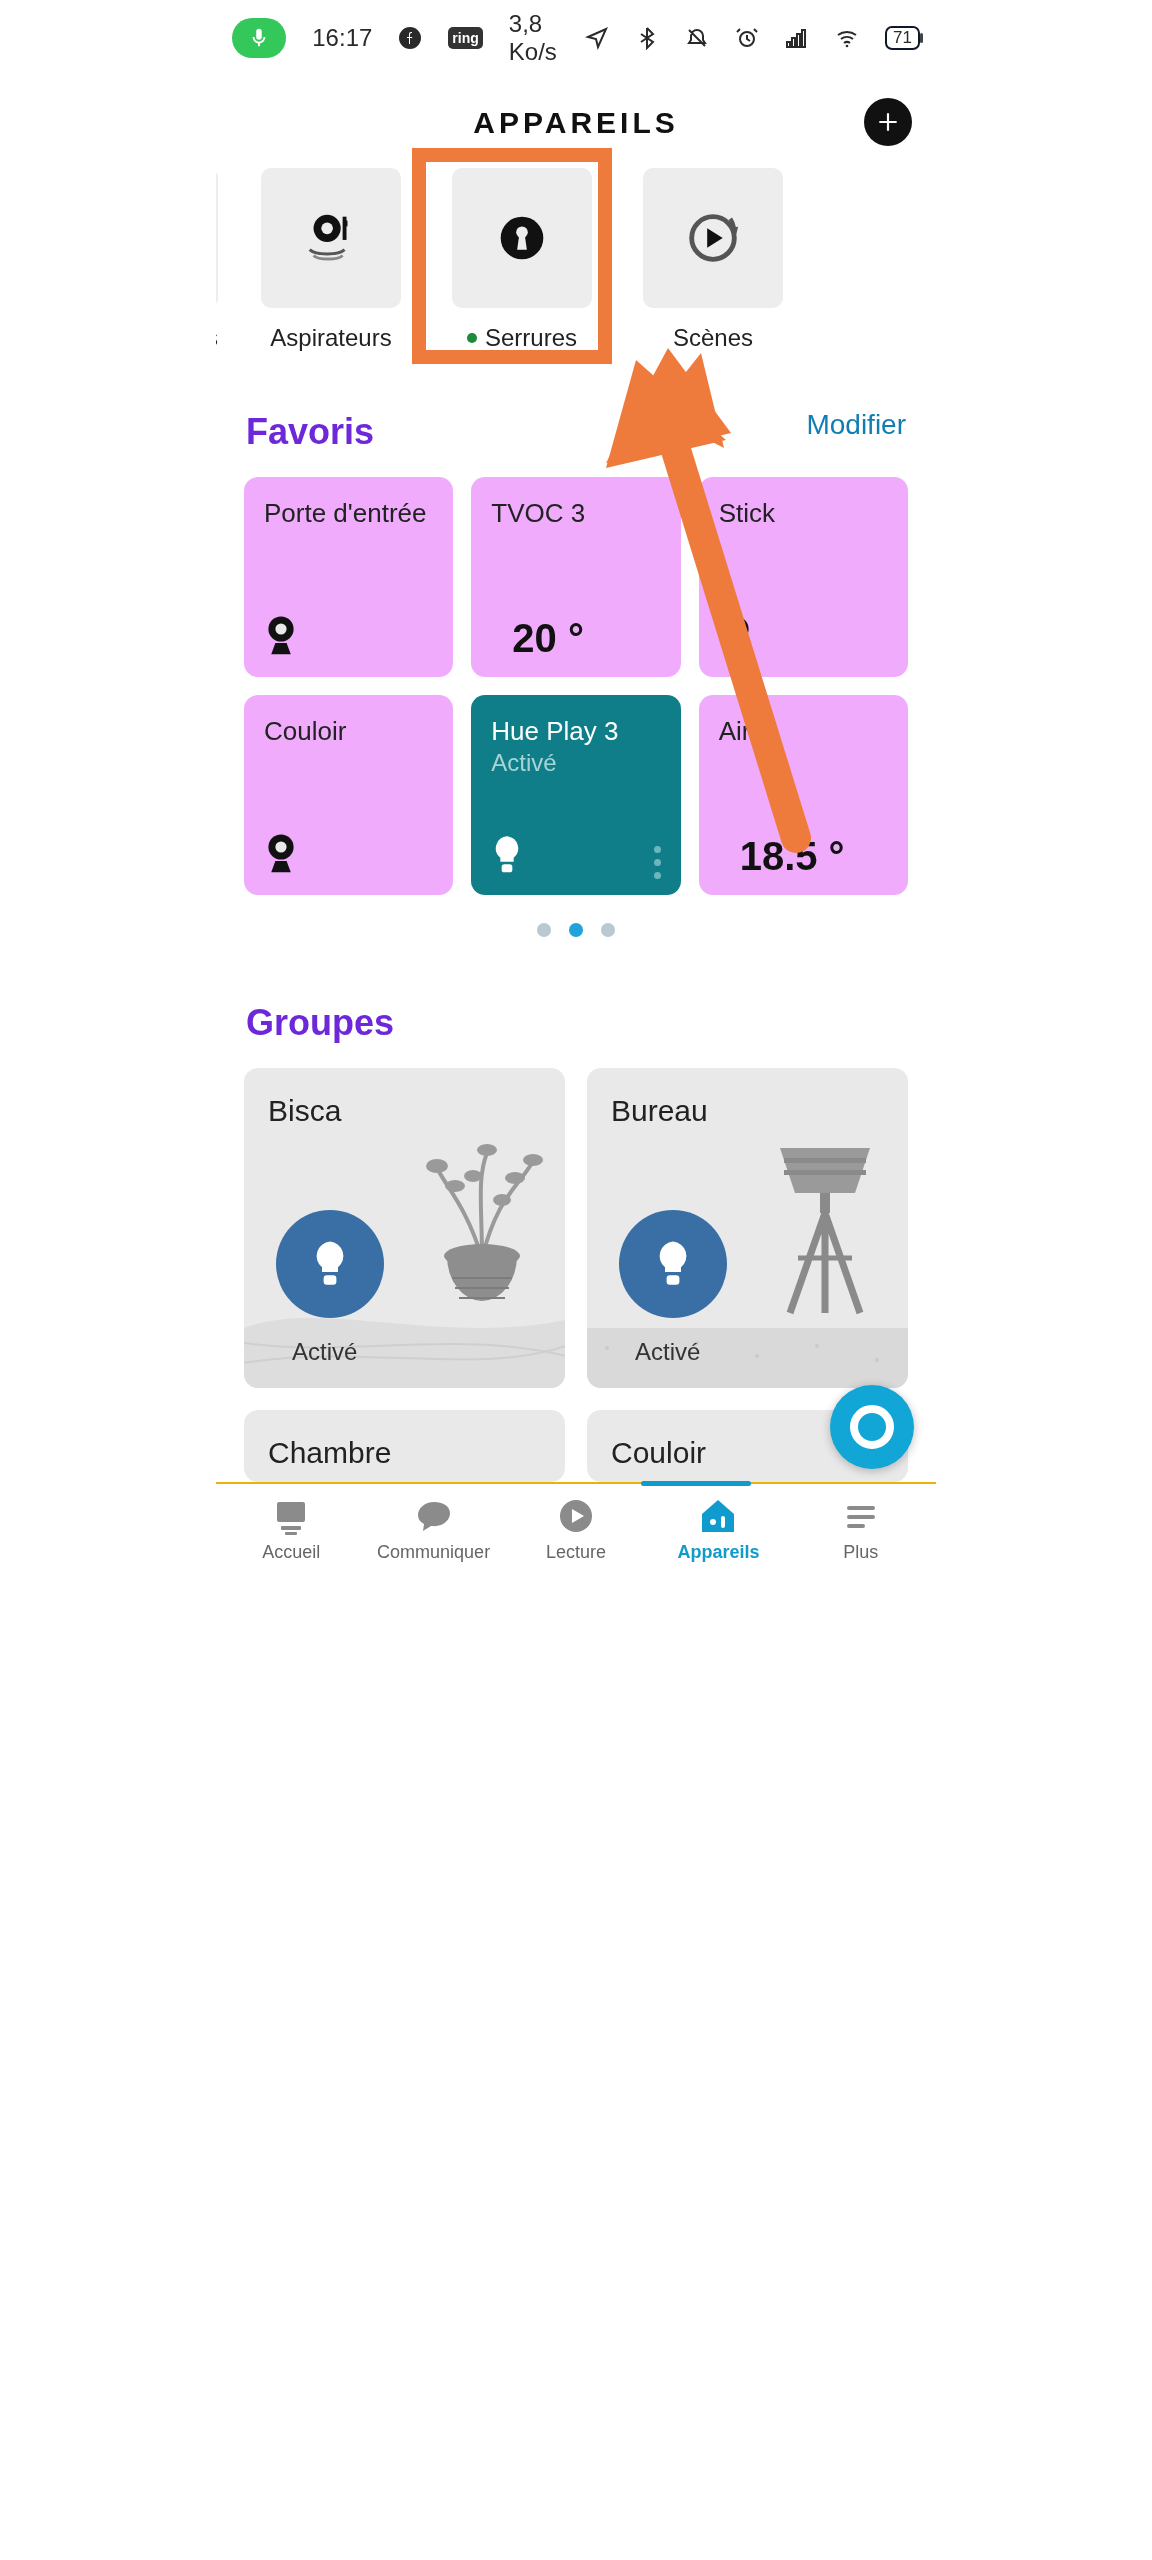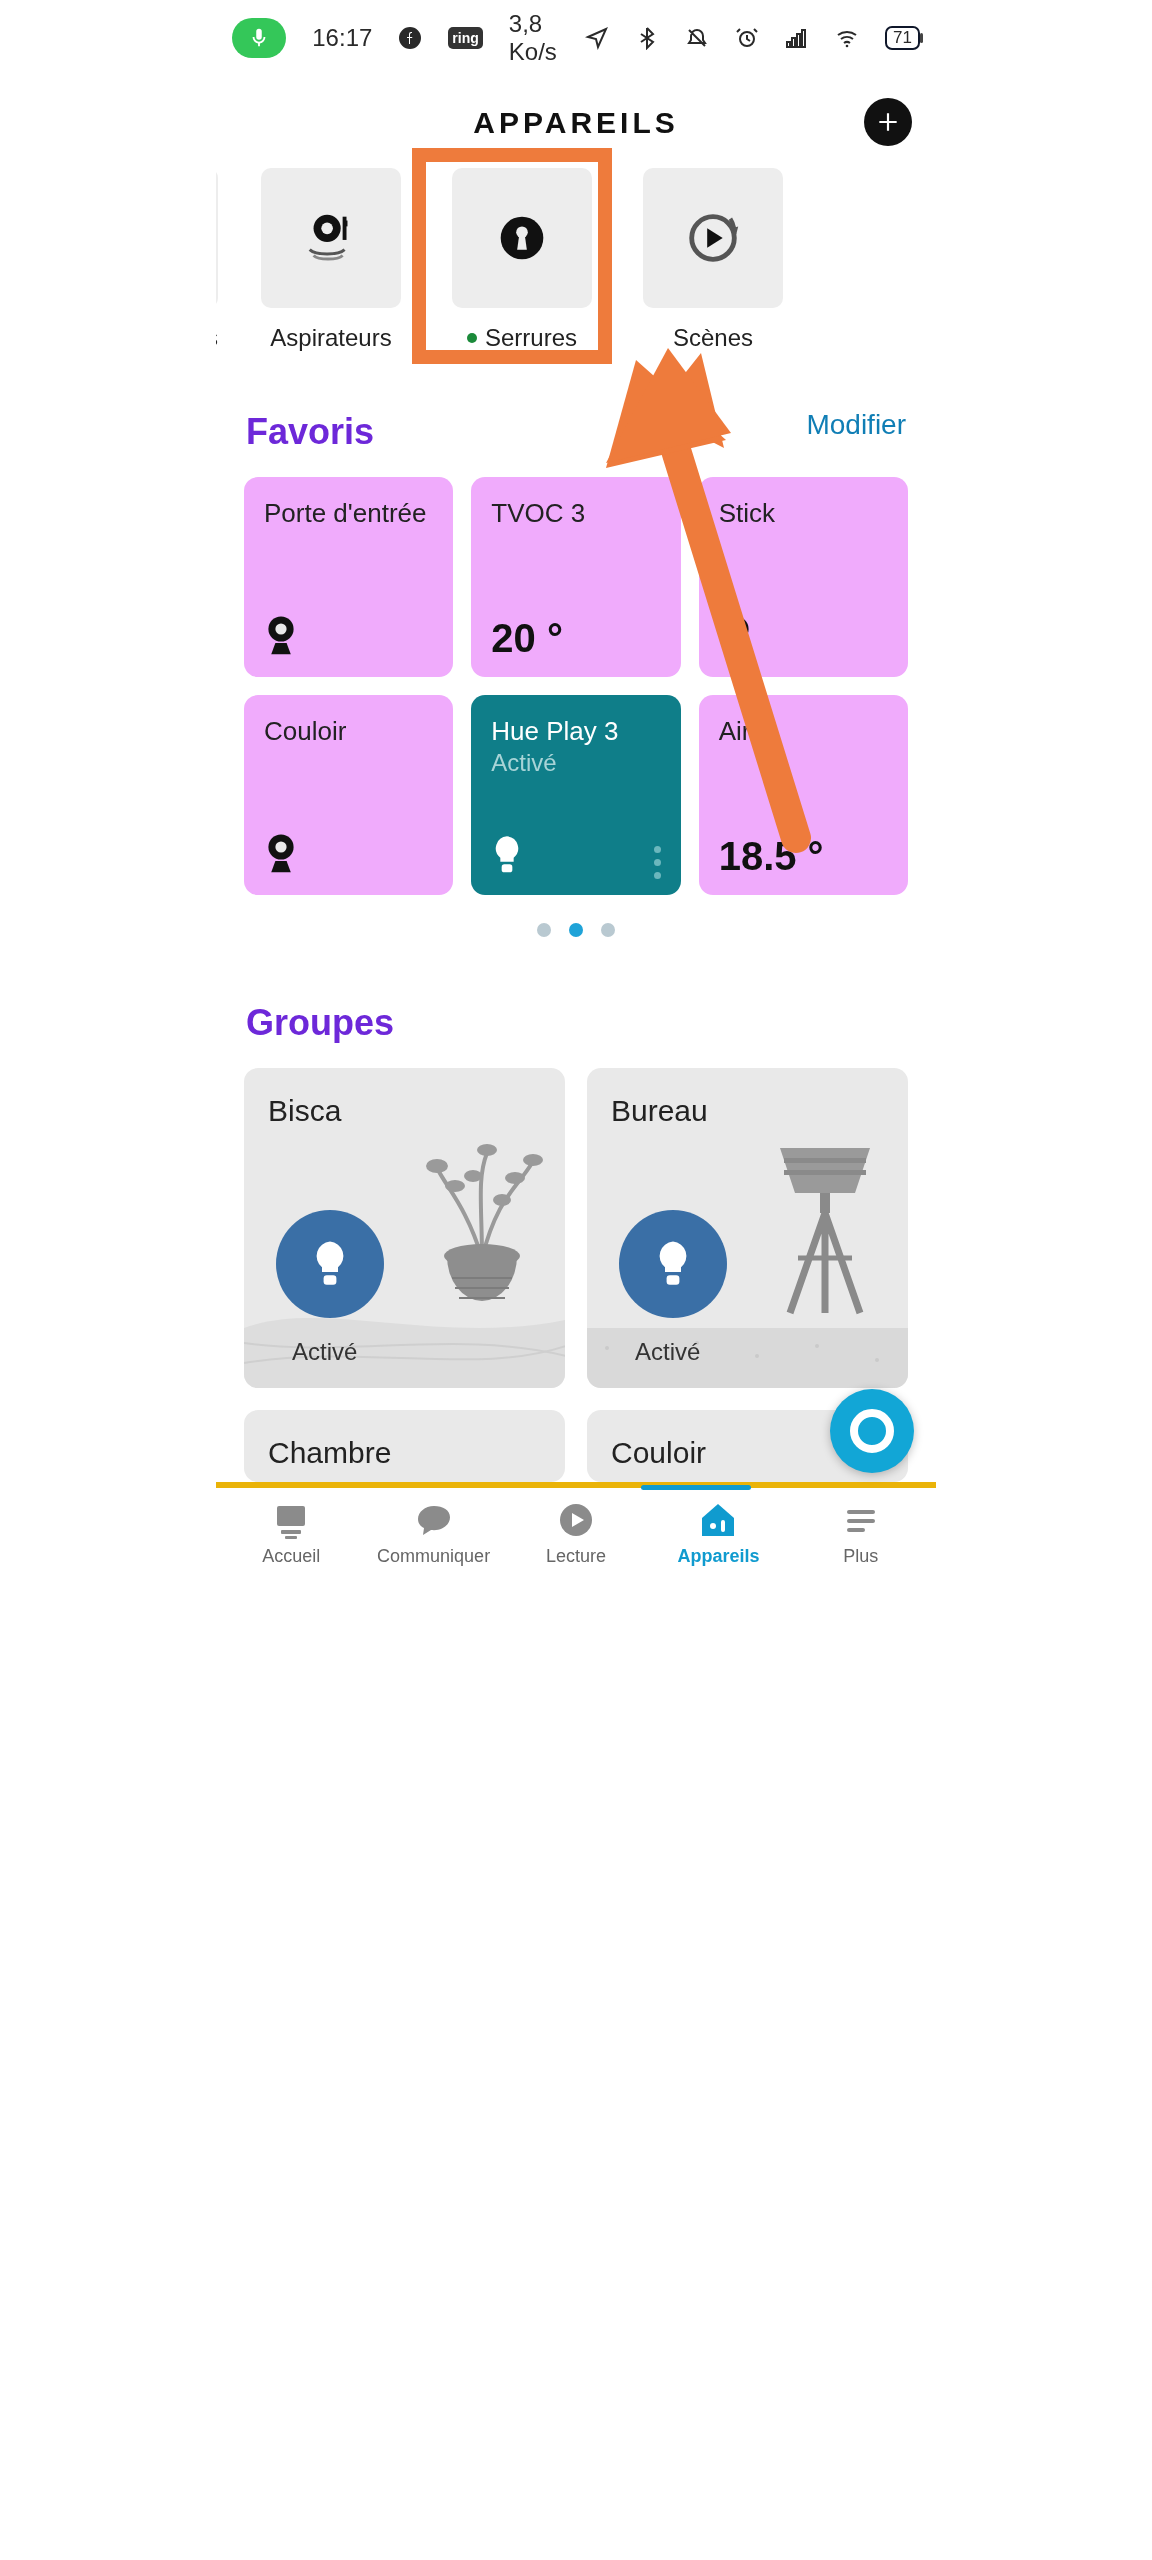--- a/index.html
+++ b/index.html
@@ -34,21 +34,21 @@
   .arrow-annot{position:absolute;pointer-events:none;}
   
   .section-row{display:flex;justify-content:space-between;align-items:center;padding: 34px 30px 6px;}
   .section-row h2{font-size:36px;font-weight:800;color:#6d28d9;margin-top:15px;}
   .section-row .edit{font-size:28px;color:#107eb5;font-weight:500;}
   
   .fav-grid{display:grid;grid-template-columns:repeat(3,1fr);gap:18px;padding:18px 28px 0;}
   .fav-card{background:#f0abfc;border-radius:14px;height:200px;padding:22px 20px 16px;display:flex;flex-direction:column;justify-content:space-between;position:relative;}
   .fav-card .name{font-size:26px;font-weight:500;color:#222;line-height:1.15;}
   .fav-card .sub{font-size:24px;color:#a8d4d7;margin-top:2px;}
-  .fav-card .value{font-size:40px;font-weight:800;color:#111;}
+  .fav-card .value{font-size:40px;font-weight:800;color:#111;margin-left:21px;}
   .fav-card .icon-slot{display:flex;justify-content:space-between;align-items:flex-end;}
   .fav-card .cam-ic svg{width:34px;height:42px;fill:#111;}
   .fav-card.active{background:#0f7e89;}
   .fav-card.active .name{color:#fff;}
   .fav-card.active .bulb svg{width:32px;height:40px;fill:#fff;}
   .fav-card.active .dots{display:flex;flex-direction:column;gap:6px;}
   .fav-card.active .dots span{width:7px;height:7px;border-radius:50%;background:#6bb7bd;}
   
   .page-dots{display:flex;justify-content:center;gap:18px;padding:28px 0 10px;}
   .page-dots span{width:14px;height:14px;border-radius:50%;background:#b9c9d1;}
@@ -60,21 +60,21 @@
   .group-card .illus{position:absolute;right:8px;bottom:60px;}
   .group-card .ground{position:absolute;left:0;right:0;bottom:0;height:100px;}
   .group-card .bulb-btn{position:absolute;left:32px;bottom:70px;width:108px;height:108px;border-radius:50%;background:#3a6fa6;display:flex;align-items:center;justify-content:center;z-index:2;}
   .group-card .bulb-btn svg{width:40px;height:48px;fill:#fff;}
   .group-card .state{position:absolute;left:48px;bottom:22px;font-size:24px;color:#333;z-index:2;}
   .group-card.truncated{height:72px;}
   
   .alexa-fab{position:absolute;right:22px;bottom:108px;width:84px;height:84px;border-radius:50%;background:#12a6d6;display:flex;align-items:center;justify-content:center;box-shadow:0 2px 10px rgba(0,0,0,.25);z-index:5;}
   .alexa-fab .ring{width:44px;height:44px;border-radius:50%;border:8px solid #fff;}
   
-  .bottom-nav{display:flex;justify-content:space-around;align-items:flex-end;border-top:6px solid #eab308;padding:12px 4px 14px;background:#fff;position:relative;text-align:center;}
+  .bottom-nav{display:flex;justify-content:space-around;align-items:flex-end;border-top:2px solid #eab308;padding:12px 4px 14px;background:#fff;position:relative;text-align:center;}
   .bn-item{display:flex;flex-direction:column;align-items:center;gap:6px;flex:1;}
   .bn-item svg{width:40px;height:40px;fill:#8b8b8b;}
   .bn-item.active svg{fill:#109bcf;}
   .bn-item .lbl{font-size:18px;color:#666;}
   .bn-item.active .lbl{color:#109bcf;font-weight:600;}
   .bn-underline{position:absolute; top:-3px; height:5px; background:#109bcf; border-radius:3px;}
 </style>
 </head>
 <body>
 

